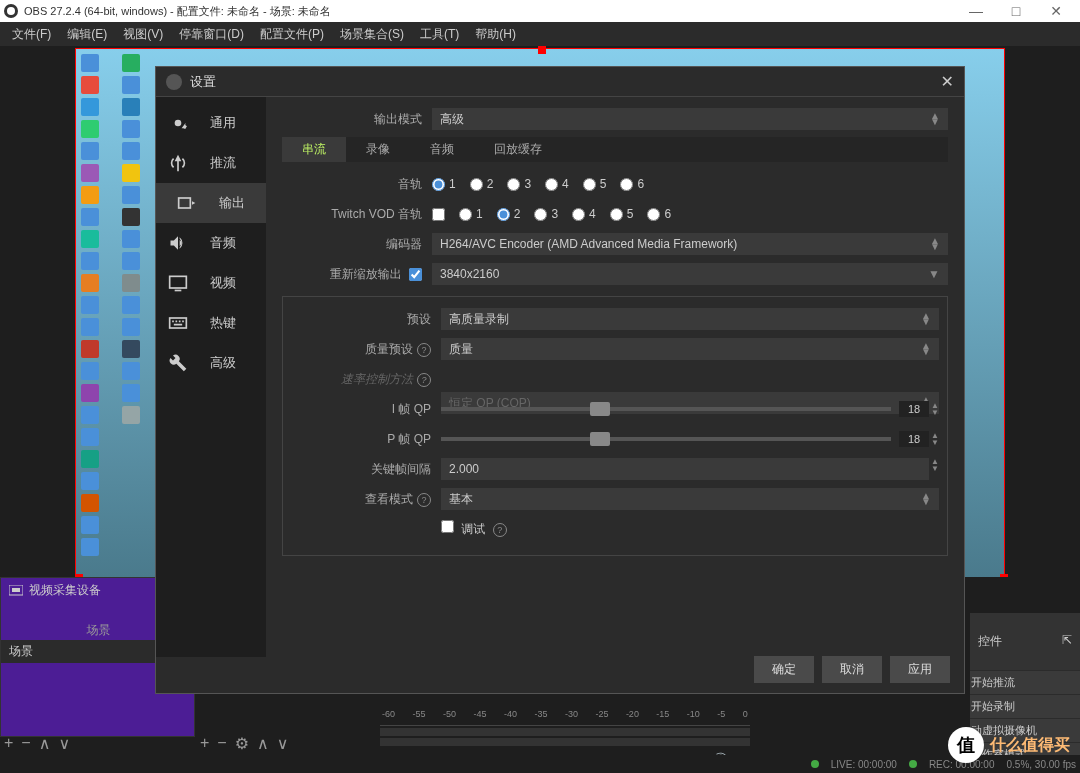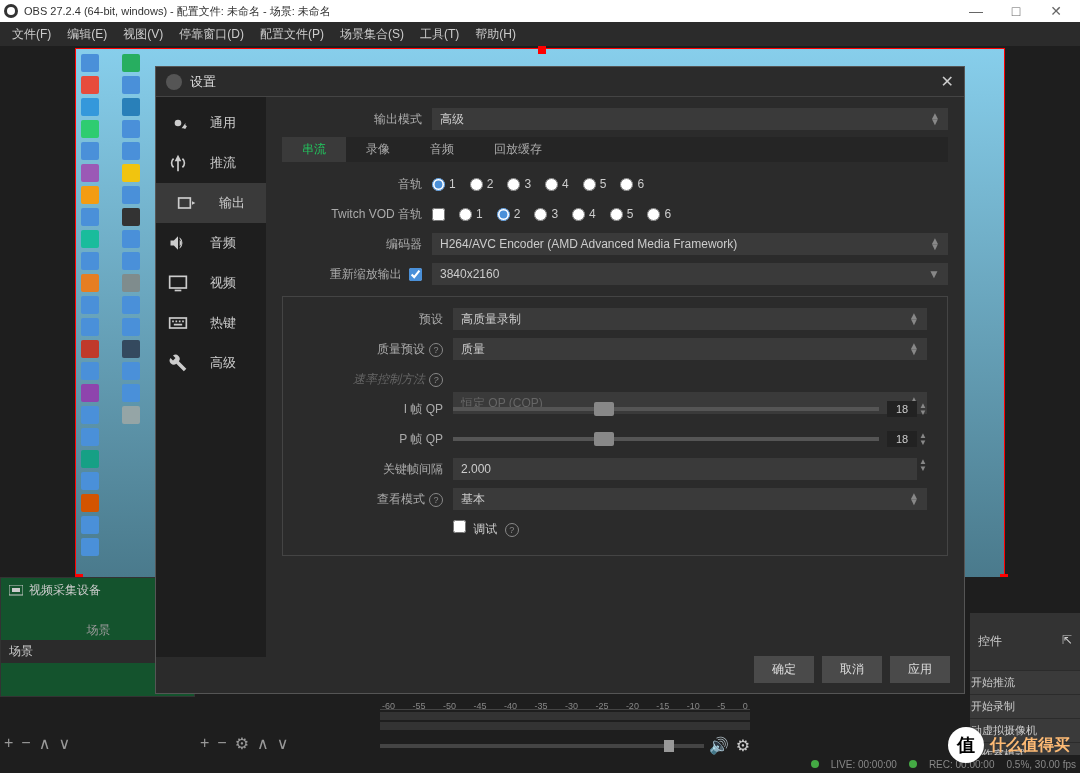--- a/index.html
+++ b/index.html
@@ -20,31 +20,31 @@
 .main-content { position: absolute; top: 46px; left: 0; right: 0; bottom: 0; background: #1e1e1e; }
 
 
 .preview { position: absolute; top: 2px; left: 75px; width: 930px; height: 530px; border: 1px solid #ff0000; background: linear-gradient(180deg, #87ceeb 0%, #4a7a8c 100%); overflow: hidden; }
 .preview-handle { position: absolute; width: 8px; height: 8px; background: #ff0000; }
 .preview .desktop-icons { position: absolute; top: 4px; left: 4px; width: 80px; height: 520px; display: flex; flex-direction: column; flex-wrap: wrap; gap: 2px; }
 .preview .desktop-icons .di { width: 18px; height: 18px; background: #4a90d9; border-radius: 2px; margin: 1px; }
 
 
 .bottom-area { position: absolute; bottom: 0; left: 0; right: 0; height: 196px; background: #1e1e1e; }
-.source-panel { position: absolute; top: 0; left: 0; width: 195px; height: 120px; background: #14532d; border: 1px solid #333; }
+.source-panel { position: absolute; top: 0; left: 0; width: 195px; height: 160px; background: #4c1d95; border: 1px solid #333; }
 .source-header { padding: 4px 8px; font-size: 12px; color: #ccc; display: flex; align-items: center; }
 .source-header svg { margin-right: 6px; }
 .scene-panel { position: absolute; top: 42px; left: 0; width: 195px; height: 20px; text-align: center; font-size: 12px; color: #999; padding: 2px; }
 .scene-item { position: absolute; top: 62px; left: 0; width: 195px; padding: 3px 8px; font-size: 12px; color: #ccc; background: #2b2b2b; }
 .panel-tools { position: absolute; bottom: 20px; left: 4px; display: flex; gap: 8px; font-size: 16px; color: #999; }
 .panel-tools2 { position: absolute; bottom: 20px; left: 200px; display: flex; gap: 8px; font-size: 16px; color: #999; }
 
 
 .audio-mixer { position: absolute; bottom: 20px; left: 380px; width: 370px; height: 60px; }
-.audio-scale { height: 12px; color: #888; font-size: 9px; display: flex; justify-content: space-between; padding: 8px 2px; border-bottom: 1px solid #444; }
+.audio-scale { height: 12px; color: #888; font-size: 9px; display: flex; justify-content: space-between; padding: 16px 2px; border-bottom: 1px solid #444; }
 .audio-meter { height: 8px; margin-top: 2px; background: #333; position: relative; }
 .audio-slider-row { display: flex; align-items: center; margin-top: 6px; gap: 6px; }
 .audio-slider { flex: 1; height: 4px; background: #444; position: relative; }
 .audio-slider::after { content: ''; position: absolute; right: 30px; top: -4px; width: 10px; height: 12px; background: #999; }
 .audio-label { font-size: 11px; color: #ccc; display: flex; justify-content: space-between; padding: 2px 0; }
 
 
 .controls-panel { position: absolute; top: 567px; right: 0; width: 110px; background: #2b2b2b; }
 .controls-title { padding: 20px 8px; font-size: 12px; color: #ccc; background: #333; display: flex; justify-content: space-between; }
 .control-btn { padding: 4px 1px; font-size: 11px; color: #ccc; background: #3a3a3a; margin: 1px 0; }
@@ -73,28 +73,28 @@
 .row .field { flex: 1; }
 .help-icon { display: inline-flex; width: 14px; height: 14px; border: 1px solid #888; border-radius: 50%; align-items: center; justify-content: center; font-size: 9px; color: #888; margin-left: 4px; }
 
 .select { background: #3a3a3a; border: none; color: #ccc; padding: 3px 8px; width: 100%; height: 22px; font-size: 12px; display: flex; align-items: center; justify-content: space-between; }
 .select.disabled { color: #666; margin-top: 48px; }
 .select .arrows { color: #888; font-size: 10px; display: flex; flex-direction: column; line-height: 6px; }
 .dropdown-arrow { color: #888; }
 
 .tabs { display: flex; background: #252525; margin-bottom: 10px; }
 .tab { padding: 4px 20px; font-size: 12px; color: #aaa; }
-.tab.active { background: #3a3a3a; color: #22c55e; }
+.tab.active { background: #3a3a3a; color: #bef264; }
 
 .radio-row { display: flex; gap: 14px; align-items: center; }
 .radio { display: flex; align-items: center; gap: 4px; }
 .radio input { accent-color: #4a90d9; }
 .checkbox { accent-color: #4a90d9; width: 13px; height: 13px; }
 
-.section-box { border: 1px solid #444; padding: 10px 20px 8px; margin-top: 10px; }
+.section-box { border: 1px solid #444; padding: 10px 8px 8px; margin-top: 10px; }
 .slider-row { display: flex; align-items: center; }
 .slider-track { flex: 1; height: 4px; background: #555; position: relative; margin-right: 8px; }
 .slider-thumb { position: absolute; top: -5px; width: 20px; height: 14px; background: #888; border-radius: 2px; }
 .slider-val { width: 30px; background: #222; color: #ccc; text-align: center; font-size: 11px; padding: 2px; }
 .spinner-arrows { display: flex; flex-direction: column; font-size: 8px; color: #888; line-height: 7px; margin-left: 2px; }
 .text-input { background: #3a3a3a; border: none; color: #ccc; padding: 3px 8px; width: 100%; height: 22px; font-size: 12px; }
 
 .dialog-footer { position: absolute; bottom: 10px; right: 14px; display: flex; gap: 8px; }
 .dialog-footer button { background: #4a4a4a; border: none; color: #ddd; padding: 5px 18px; font-size: 12px; cursor: pointer; }
 

